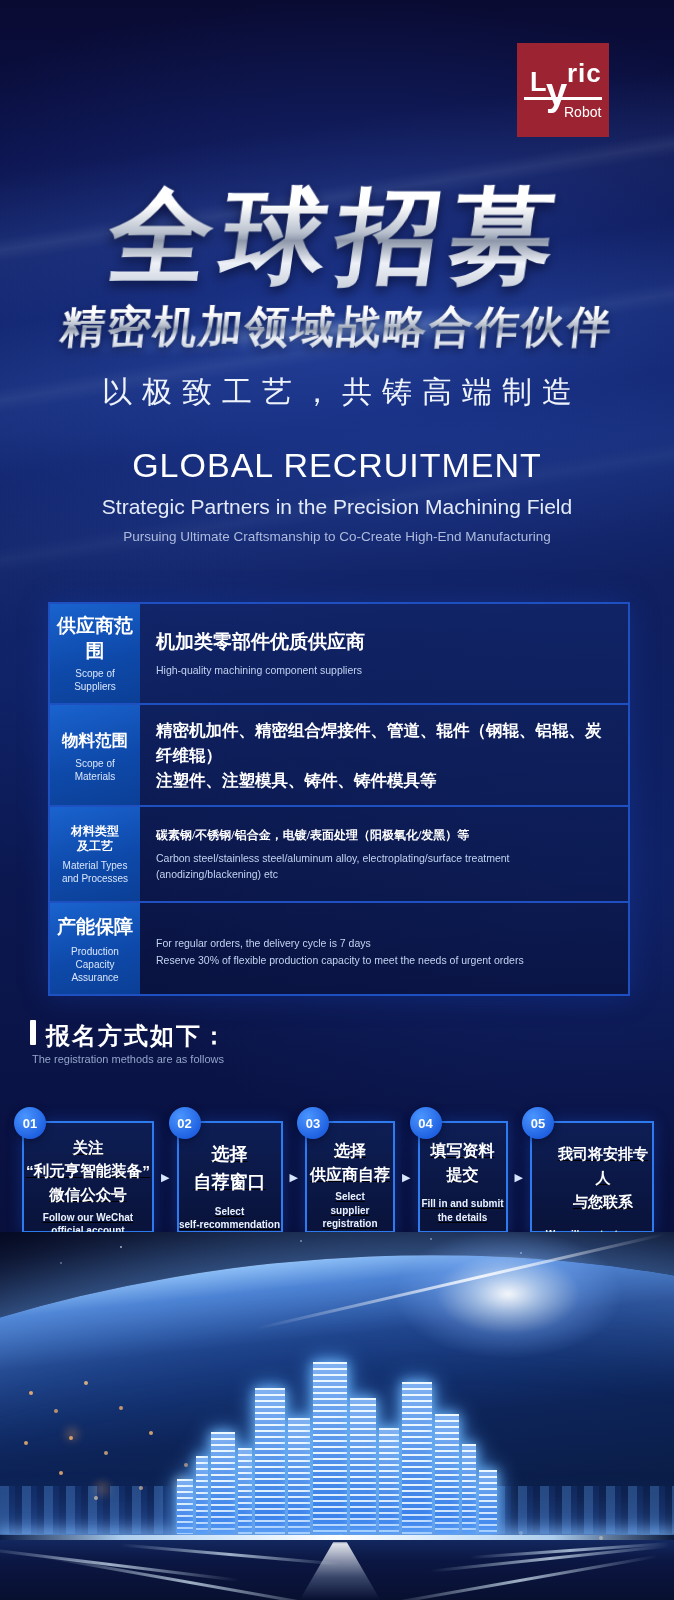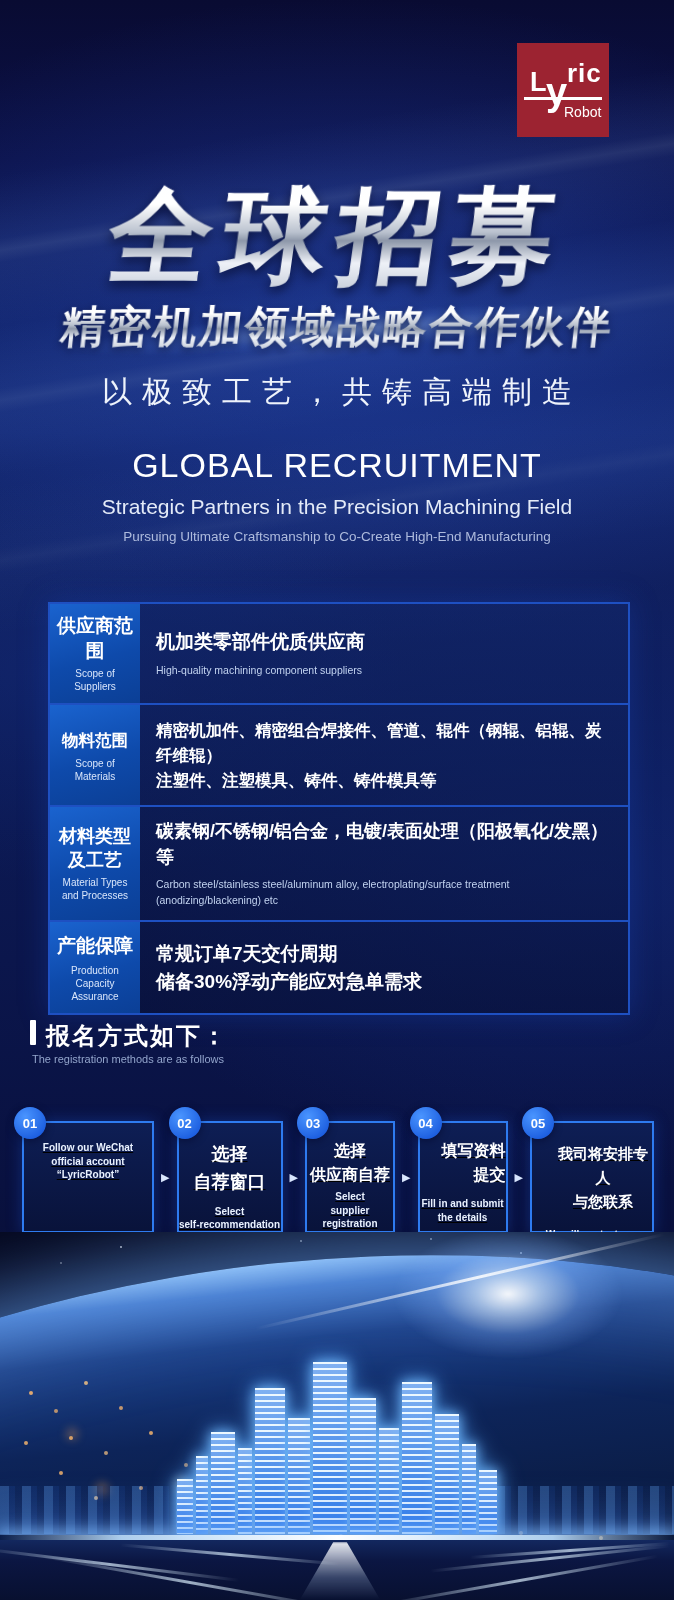--- a/index.html
+++ b/index.html
@@ -62,21 +62,21 @@
   .tlabel { flex:0 0 90px; width:90px; padding:10px 4px;
     background:linear-gradient(165deg,#1a63cf 0%,#0e4aab 55%,#0b3f96 100%);
     display:flex; flex-direction:column; align-items:center; justify-content:center; text-align:center; gap:4px; }
   .tlabel .zh { font-size:15px; font-weight:bold; color:#fff; white-space:pre-line; line-height:1.3; }
   .tlabel .en { font-size:10px; color:#d9e6fb; line-height:1.3; }
   .tcontent { flex:1; padding:12px 12px 12px 16px; display:flex; flex-direction:column; justify-content:center;border-radius:16px; }
   .tcontent .zh { color:#fff; font-weight:bold; white-space:pre-line; line-height:1.4; }
   .tcontent .en { margin-top:6px; font-size:10.5px; color:#c2d3f0; white-space:pre-line; line-height:1.55; }
   .trow.r0 { min-height:94px; } .trow.r0 .zh { font-size:19px; }
   .trow.r1 { min-height:102px; } .trow.r1 .zh { font-size:16.5px; line-height:1.5; }
-  .trow.r2 { min-height:96px; } .trow.r2 .zh { font-size:18px; }
+  .trow.r2 { min-height:96px; } .trow.r2 .zh { font-size:12px;font-family:Liberation Serif, serif; }
   .trow.r3 { min-height:84px; } .trow.r3 .zh { font-size:19px; line-height:1.45; }
 
   
   .reg-heading { position:absolute; left:30px; top:1020px; display:flex; }
   .reg-heading .bar { width:6px; height:25px; background:#fff; margin-right:10px; border-radius:1px; }
   .reg-heading .txt { font-size:24px; font-weight:bold; color:#fff; letter-spacing:2px; }
   .reg-sub { position:absolute; left:32px; top:1053px; font-size:11px; color:#93a5cc; }
 
   .steps { position:absolute; left:22px; top:1121px; width:632px; display:flex; }
   .step { position:relative; height:112px; border:2px solid #2e7bf0; text-align:center; padding-top:13px;
@@ -84,21 +84,21 @@
     box-shadow:0 0 14px rgba(30,90,220,.35);text-decoration:underline; }
   .step .badge { position:absolute; left:-10px; top:-16px; width:32px; height:32px; border-radius:50%;
     background:radial-gradient(circle at 35% 30%, #4a95ff, #1d5fe0 75%);
     color:#fff; font-size:13px; font-weight:bold; display:flex; align-items:center; justify-content:center;
     box-shadow:0 2px 8px rgba(0,0,30,.45); }
   .step .zh { color:#fff; font-weight:bold; white-space:pre-line; }
   .step .en { font-weight:bold; font-size:10px; color:#eaf2ff; white-space:pre-line; line-height:1.35; }
   .step.s0 { width:132px; } .step.s0 .zh { font-size:15.5px; line-height:1.5; } .step.s0 .en { margin-top:5px; }
   .step.s1 { width:106px; } .step.s1 .zh { font-size:18px; line-height:1.55; margin-top:5px; } .step.s1 .en { margin-top:8px; }
   .step.s2 { width:90px; }  .step.s2 .zh { font-size:16px; line-height:1.5; margin-top:3px; } .step.s2 .en { margin-top:3px; }
-  .step.s3 { width:90px; }  .step.s3 .zh { font-size:16px; line-height:1.5; margin-top:3px;text-align:right; } .step.s3 .en { margin-top:10px; }
+  .step.s3 { width:90px; }  .step.s3 .zh { font-size:16px; line-height:1.5; margin-top:3px; } .step.s3 .en { margin-top:10px; }
   .step.s4 { width:124px; } .step.s4 .zh { font-size:15px; line-height:1.6; margin-top:6px;margin-left:22px; } .step.s4 .en { margin-top:14px; }
   .arrow { flex:1; height:112px; display:flex; align-items:center; justify-content:center; color:#e3eeff; font-size:11px; }
 
   
   .space { position:absolute; left:0; top:1232px; width:674px; height:368px; overflow:hidden;
     background:linear-gradient(180deg,#05081f 0%,#060b28 35%,#081030 100%); }
   .stars { position:absolute; left:0; top:0; width:2px; height:2px; border-radius:50%; background:transparent;
     box-shadow:120px 14px 0 0 rgba(255,255,255,.7), 300px 8px 0 0 rgba(255,255,255,.5),
       520px 20px 0 0 rgba(255,255,255,.6), 620px 40px 0 0 rgba(255,255,255,.4),
       430px 6px 0 0 rgba(255,255,255,.5), 60px 30px 0 0 rgba(255,255,255,.4); }
@@ -217,35 +217,38 @@
         <div class="zh">碳素钢/不锈钢/铝合金，电镀/表面处理（阳极氧化/发黑）等</div>
         <div class="en">Carbon steel/stainless steel/aluminum alloy, electroplating/surface treatment (anodizing/blackening) etc</div>
       </div>
     </div>
     <div class="trow r3">
       <div class="tlabel">
         <div class="zh">产能保障</div>
         <div class="en">Production Capacity Assurance</div>
       </div>
       <div class="tcontent">
-        <div class="zh">常规订单7天交付周期
-储备30%浮动产能应对急单需求</div>
+        <div class="en">For regular orders, the delivery cycle is 7 days
+Reserve 30% of flexible production capacity to meet the needs of urgent orders</div>
       </div>
     </div>
   </div>
 
   <div class="reg-heading">
     <div class="bar"></div>
     <div class="txt">报名方式如下：</div>
   </div>
   <div class="reg-sub">The registration methods are as follows</div>
 
   <div class="steps">
     <div class="step s0">
       <div class="badge">01</div>
+      <div class="zh">关注
+“利元亨智能装备”
+微信公众号</div>
       <div class="en">Follow our WeChat
 official account
 “LyricRobot”</div>
     </div>
     <div class="arrow">▶</div>
     <div class="step s1">
       <div class="badge">02</div>
       <div class="zh">选择
 自荐窗口</div>
       <div class="en">Select

